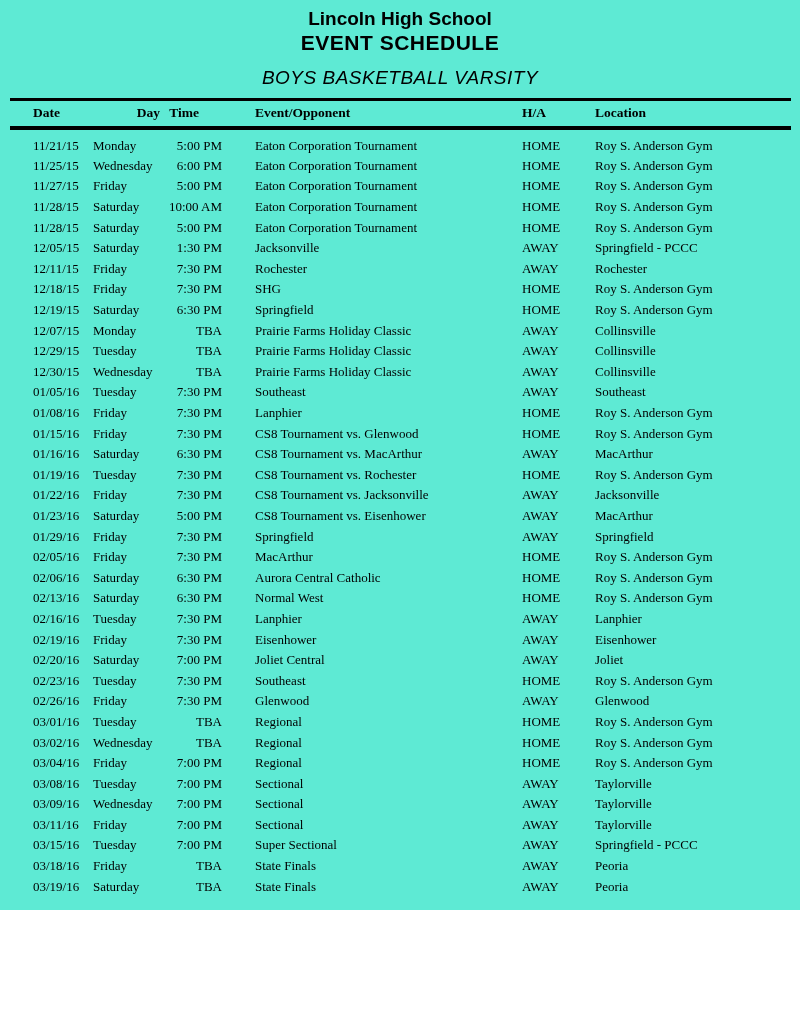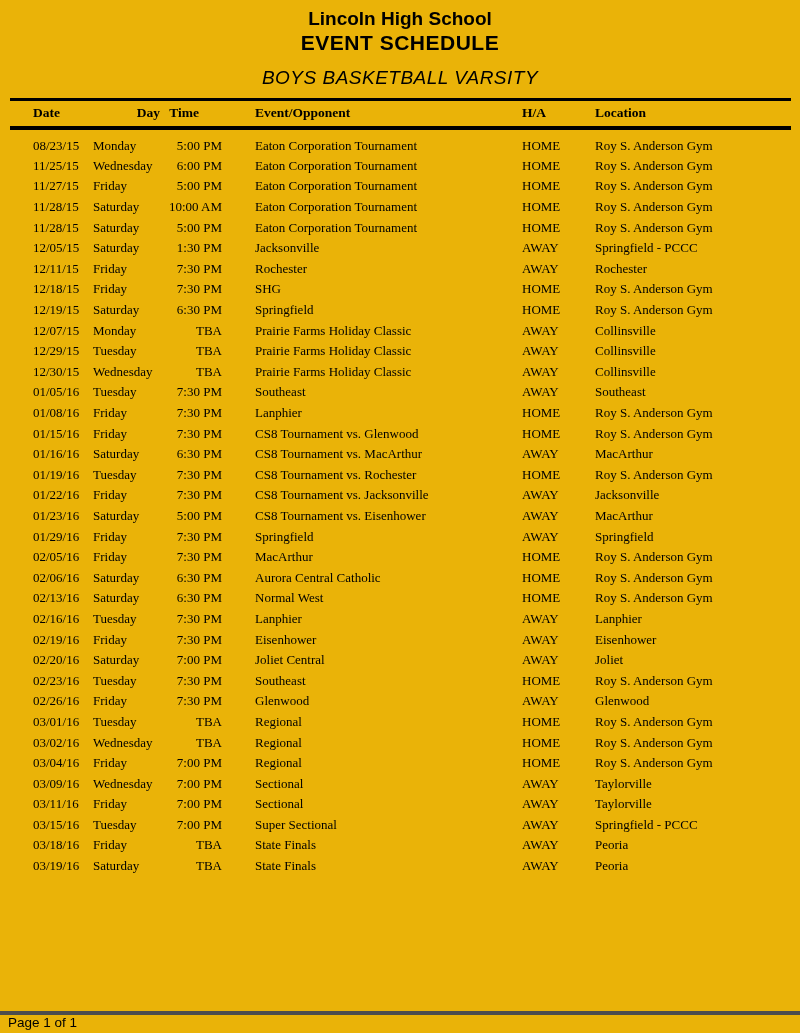--- a/index.html
+++ b/index.html
@@ -5,22 +5,22 @@
   * { box-sizing: border-box; }
   html, body { margin: 0; padding: 0; background: #ffffff; }
   body {
     font-family: "Liberation Sans", "DejaVu Sans", sans-serif;
     color: #000000;
     -webkit-font-smoothing: antialiased;
   }
   .page {
     position: relative;
     width: 800px;
-    height: 1033px;
-    background: #eab308;
+    height: 910px;
+    background: #5eead4;
     overflow: hidden;
   }
   .doc-header { text-align: center; }
   .school-name {
     margin: 7px 0 0 0;
     font-size: 19px;
     font-weight: bold;
     line-height: 23px;
   }
   .schedule-title {
@@ -108,21 +108,21 @@
           <th class="col-date">Date</th>
           <th class="col-day">Day</th>
           <th class="col-time">Time</th>
           <th class="col-event">Event/Opponent</th>
           <th class="col-ha">H/A</th>
           <th class="col-location">Location</th>
         </tr>
     </thead>
     <tbody id="schedule-body">
         <tr>
-          <td class="col-date">08/23/15</td>
+          <td class="col-date">11/21/15</td>
           <td class="col-day">Monday</td>
           <td class="col-time">5:00 PM</td>
           <td class="col-event">Eaton Corporation Tournament</td>
           <td class="col-ha">HOME</td>
           <td class="col-location">Roy S. Anderson Gym</td>
         </tr>
         <tr>
           <td class="col-date">11/25/15</td>
           <td class="col-day">Wednesday</td>
           <td class="col-time">6:00 PM</td>
@@ -356,20 +356,28 @@
         </tr>
         <tr>
           <td class="col-date">03/04/16</td>
           <td class="col-day">Friday</td>
           <td class="col-time">7:00 PM</td>
           <td class="col-event">Regional</td>
           <td class="col-ha">HOME</td>
           <td class="col-location">Roy S. Anderson Gym</td>
         </tr>
         <tr>
+          <td class="col-date">03/08/16</td>
+          <td class="col-day">Tuesday</td>
+          <td class="col-time">7:00 PM</td>
+          <td class="col-event">Sectional</td>
+          <td class="col-ha">AWAY</td>
+          <td class="col-location">Taylorville</td>
+        </tr>
+        <tr>
           <td class="col-date">03/09/16</td>
           <td class="col-day">Wednesday</td>
           <td class="col-time">7:00 PM</td>
           <td class="col-event">Sectional</td>
           <td class="col-ha">AWAY</td>
           <td class="col-location">Taylorville</td>
         </tr>
         <tr>
           <td class="col-date">03/11/16</td>
           <td class="col-day">Friday</td>

